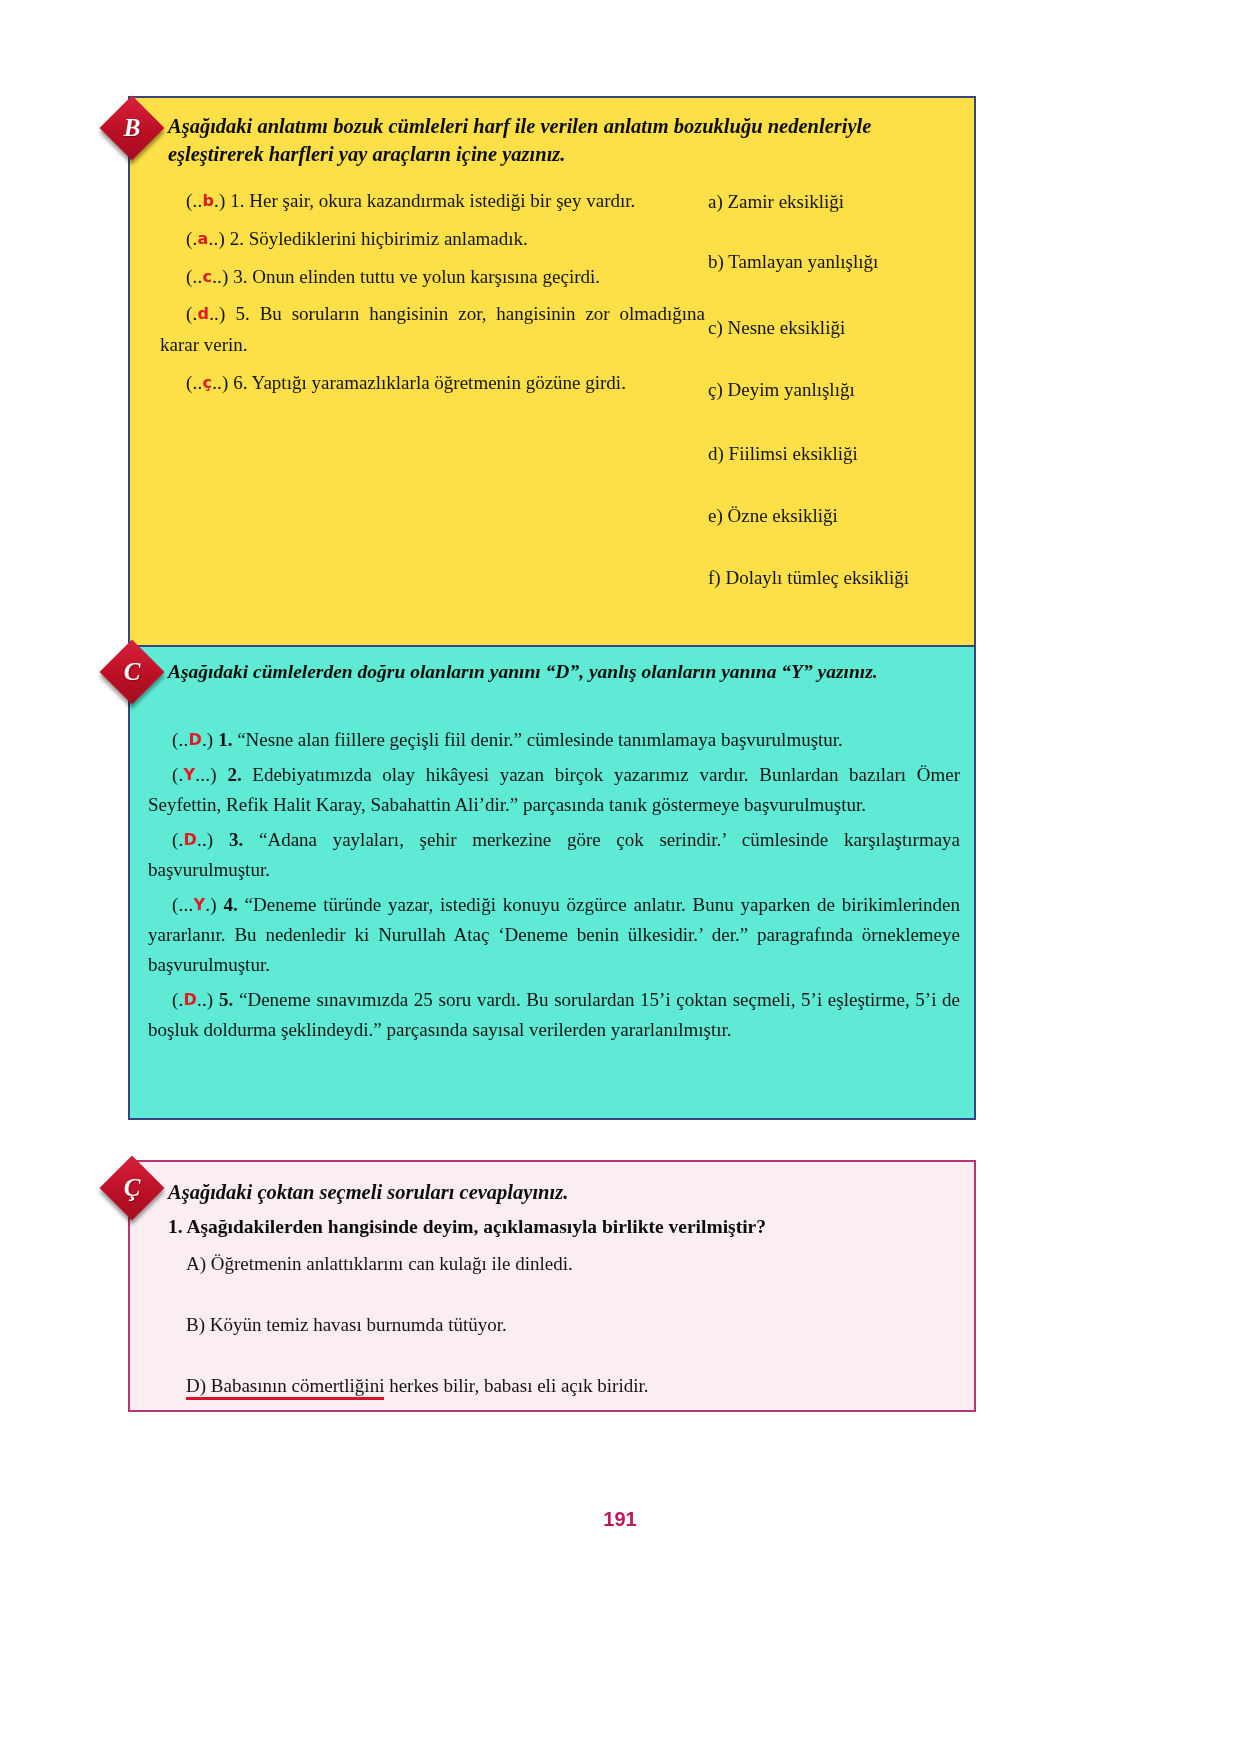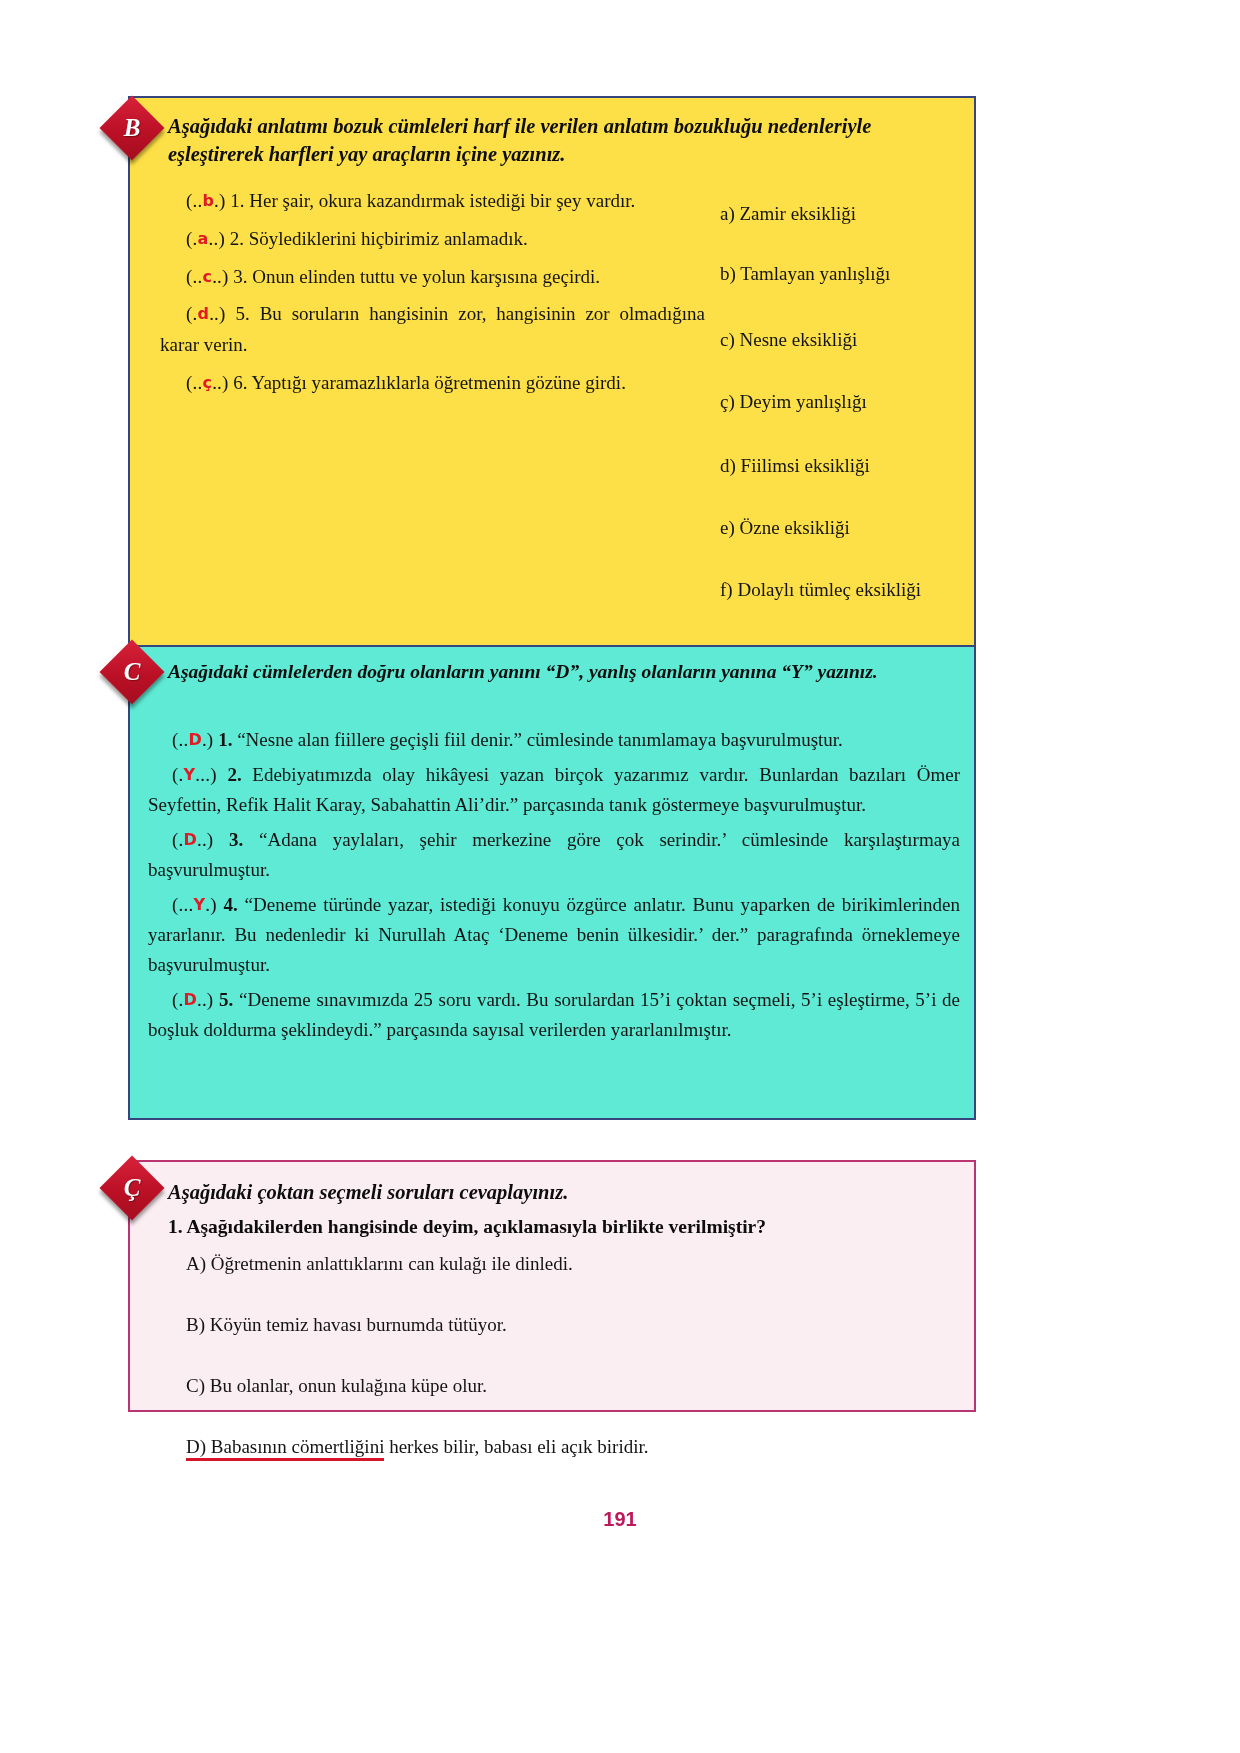--- a/index.html
+++ b/index.html
@@ -124,21 +124,21 @@
     line-height: 1.62;
     text-align: justify;
     text-indent: 26px;
     margin: 0 0 7px 0;
     color: #141414;
   }
   .opt {
     font-size: 19px;
     line-height: 1.5;
     color: #141414;
-    margin: 12px;
+    margin: 0;
   }
   .opt-0 { position:absolute; top: 2px;   left: 0; }
   .opt-1 { position:absolute; top: 62px;  left: 0; }
   .opt-2 { position:absolute; top: 128px; left: 0; }
   .opt-3 { position:absolute; top: 190px; left: 0; }
   .opt-4 { position:absolute; top: 254px; left: 0; }
   .opt-5 { position:absolute; top: 316px; left: 0; }
   .opt-6 { position:absolute; top: 378px; left: 0; }
 
   
@@ -306,23 +306,20 @@
     <div class="cc-q">1. Aşağıdakilerden hangisinde deyim, açıklamasıyla birlikte verilmiştir?</div>
 
     <div class="cc-opts">
       <div class="cc-opt-row">
         <span class="cc-opt">A) Öğretmenin anlattıklarını can kulağı ile dinledi.</span>
       </div>
       <div class="cc-opt-row">
         <span class="cc-opt">B) Köyün temiz havası burnumda tütüyor.</span>
       </div>
       <div class="cc-opt-row">
-        <span class="cc-opt">C) Bu olanlar, onun kulağına küpe olur.</span>
-      </div>
-      <div class="cc-opt-row">
         <span class="cc-opt"><span class="underlined">D) Babasının cömertliğini</span><span> herkes bilir, babası eli açık biridir.</span></span>
       </div>
     </div>
   </div>
 
   <div class="badge badge-cc">
     <span class="badge-letter">Ç</span>
   </div>
 
   <div class="page-number">191</div>

